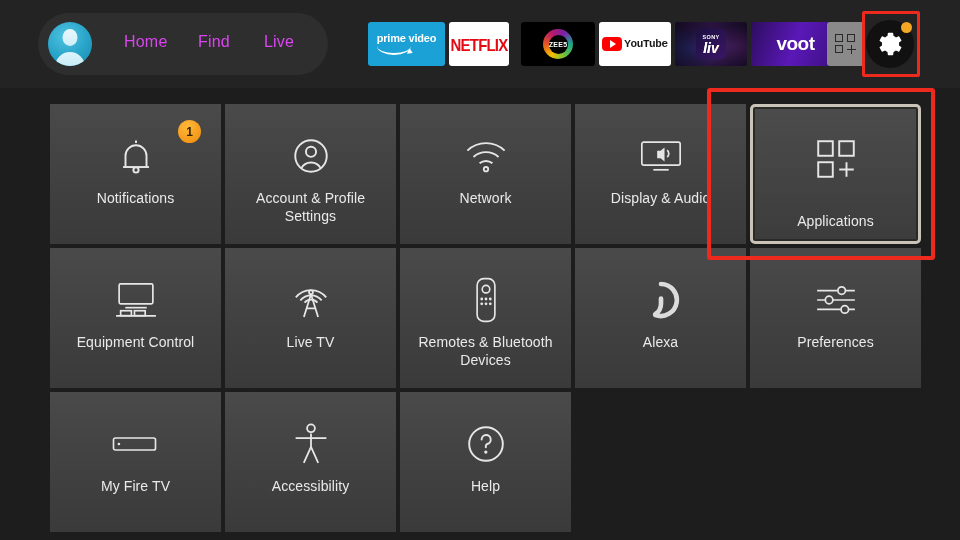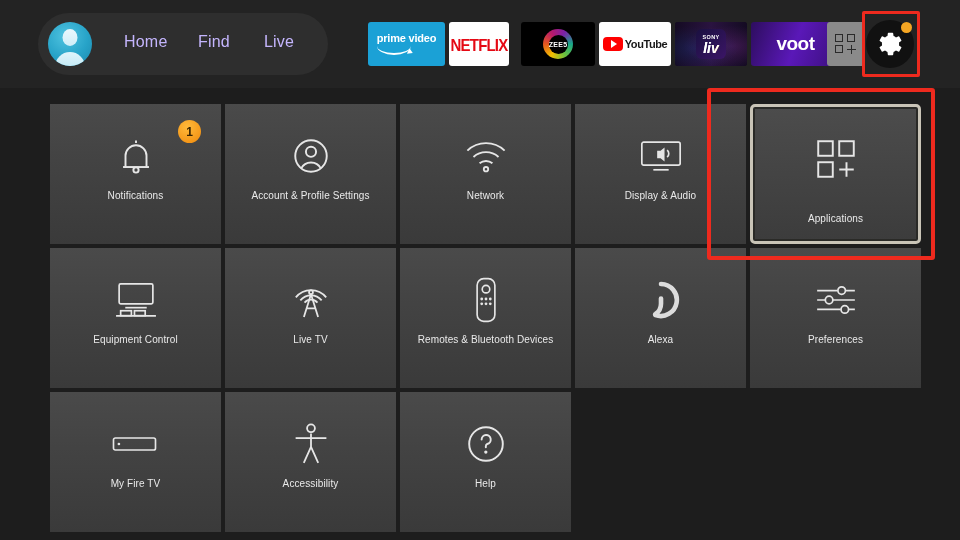--- a/index.html
+++ b/index.html
@@ -32,21 +32,21 @@
     width:15px; height:17px; border-radius:50%;
     background:linear-gradient(180deg,#eaf8fd,#cfeef8);
   }
   .avatar .body {
     position:absolute; left:50%; bottom:-8px; transform:translateX(-50%);
     width:30px; height:22px; border-radius:15px 15px 0 0;
     background:linear-gradient(180deg,#dff4fb,#b9e6f4);
   }
   .nav-link {
     position:absolute; top:33px;
-    color:#c4b5fd; font-size:16px; letter-spacing:.2px;
+    color:#d946ef; font-size:16px; letter-spacing:.2px;
   }
   .nav-link.home { left:124px; }
   .nav-link.find { left:198px; }
   .nav-link.live { left:264px; }
 
   
   .app-tile {
     position:absolute; top:22px; height:44px;
     border-radius:3px; overflow:hidden;
     display:flex; align-items:center; justify-content:center;
@@ -75,21 +75,21 @@
                  transform:scaleY(1.12); }
   .zee-ring {
     position:relative; width:30px; height:30px; border-radius:50%;
     background:conic-gradient(from 210deg,#f3c000,#e4571f,#b8196b,#7a21a8,#18a88a,#6fc13c,#f3c000);
     display:flex; align-items:center; justify-content:center;
   }
   .zee-ring::before {
     content:""; position:absolute; width:19px; height:19px; border-radius:50%; background:#000;
   }
   .zee-txt { position:relative; color:#fff; font-size:7px; font-weight:bold; letter-spacing:.3px; }
-  .yt-wrap { display:flex; align-items:center; gap:2px; }
+  .yt-wrap { display:flex; align-items:center; gap:2px;font-family:Liberation Mono, monospace; }
   .yt-badge {
     width:20px; height:14px; background:#ff0000; border-radius:4px;
     display:flex; align-items:center; justify-content:center;
   }
   .yt-badge::after {
     content:""; border-left:6px solid #fff; border-top:4px solid transparent;
     border-bottom:4px solid transparent; margin-left:2px;
   }
   .yt-txt { color:#181818; font-size:11px; font-weight:bold; letter-spacing:-.4px; }
   .sony-bg {
@@ -141,21 +141,21 @@
   .grid { position:absolute; left:50px; top:104px; }
   .row { display:flex; gap:4px; margin-bottom:4px; }
   .cell {
     width:171px; height:140px;
     background:linear-gradient(180deg,#4a4a4a 0%,#434343 40%,#3a3a3a 100%);
     display:flex; flex-direction:column; align-items:center; justify-content:flex-start;
     position:relative; padding-top:30px;
   }
   .cell .ico { height:44px; display:flex; align-items:center; justify-content:center; }
   .cell .lbl {
-    margin-top:12px; color:#eaeaea; font-size:10px; text-align:center;
+    margin-top:12px; color:#eaeaea; font-size:14px; text-align:center;
     line-height:1.28; width:160px; letter-spacing:.1px;
   }
   .cell.focused {
     background:linear-gradient(180deg,#4c4c4c,#3c3c3c);
     border:3px solid #c9c4b7; border-radius:5px;
     box-shadow:0 0 0 2px #2a2a27 inset;
     gap:18px;
   }
   .cell.focused .lbl { margin-top:14px; }
   .badge {

